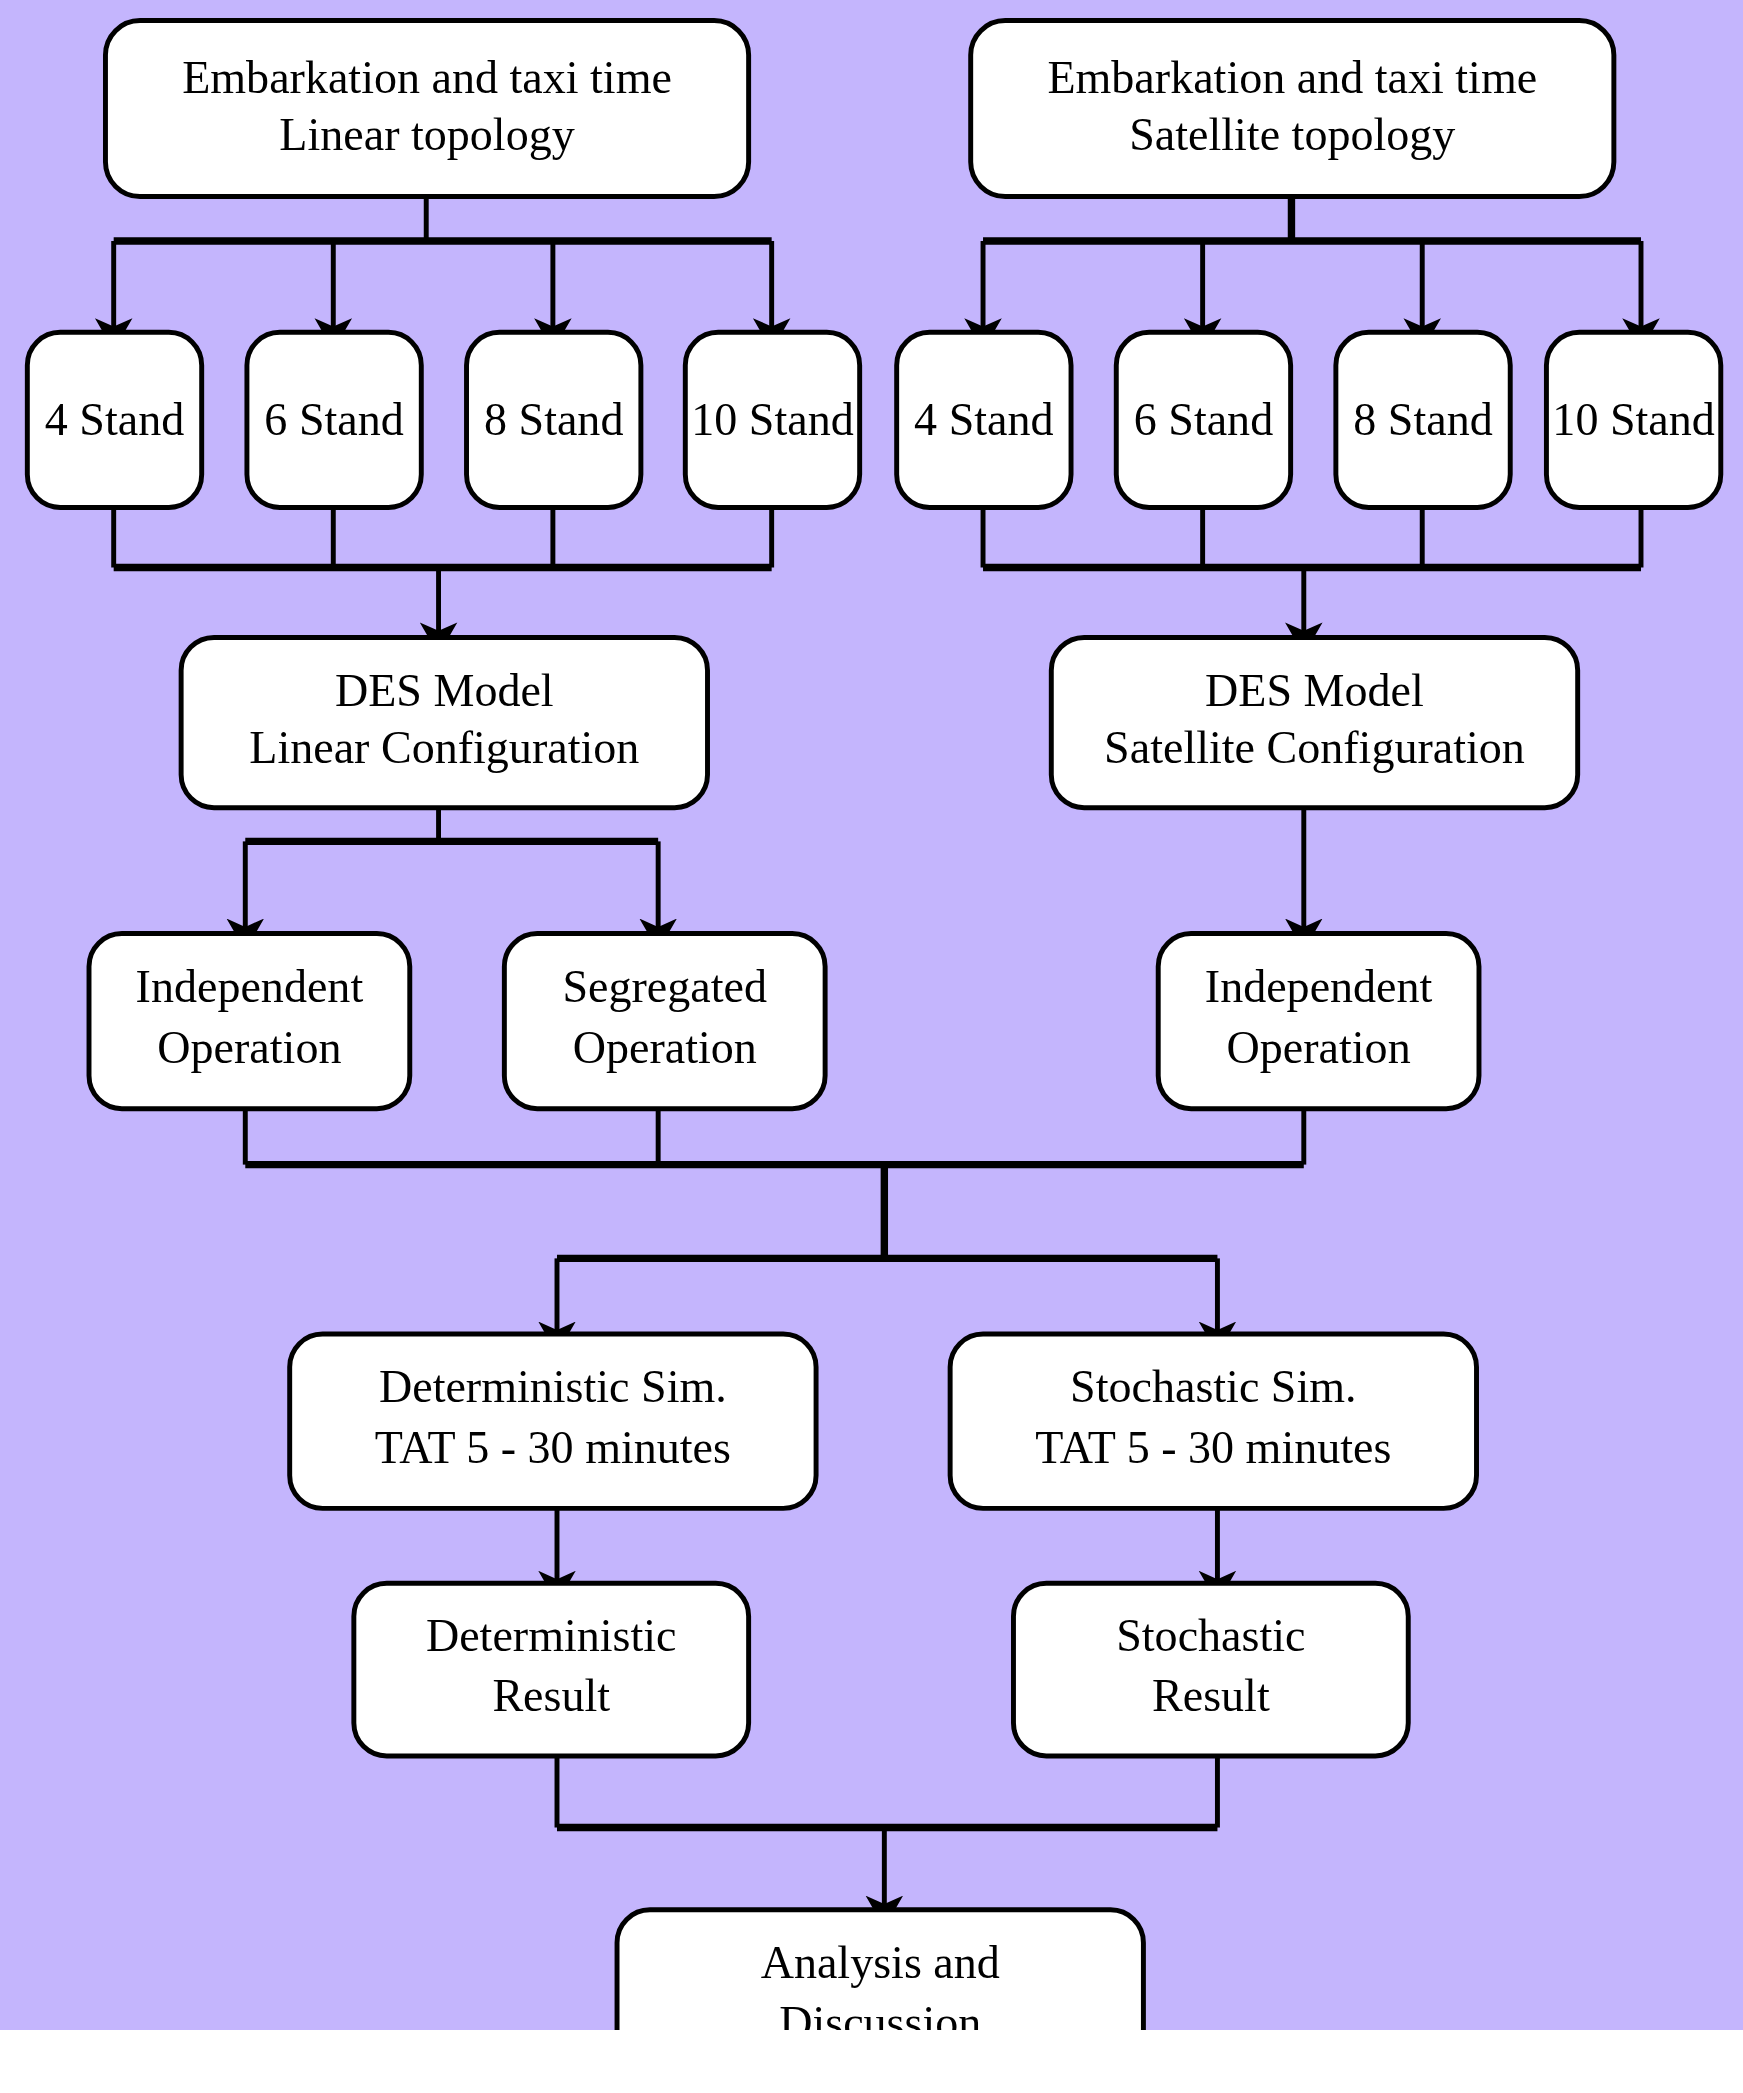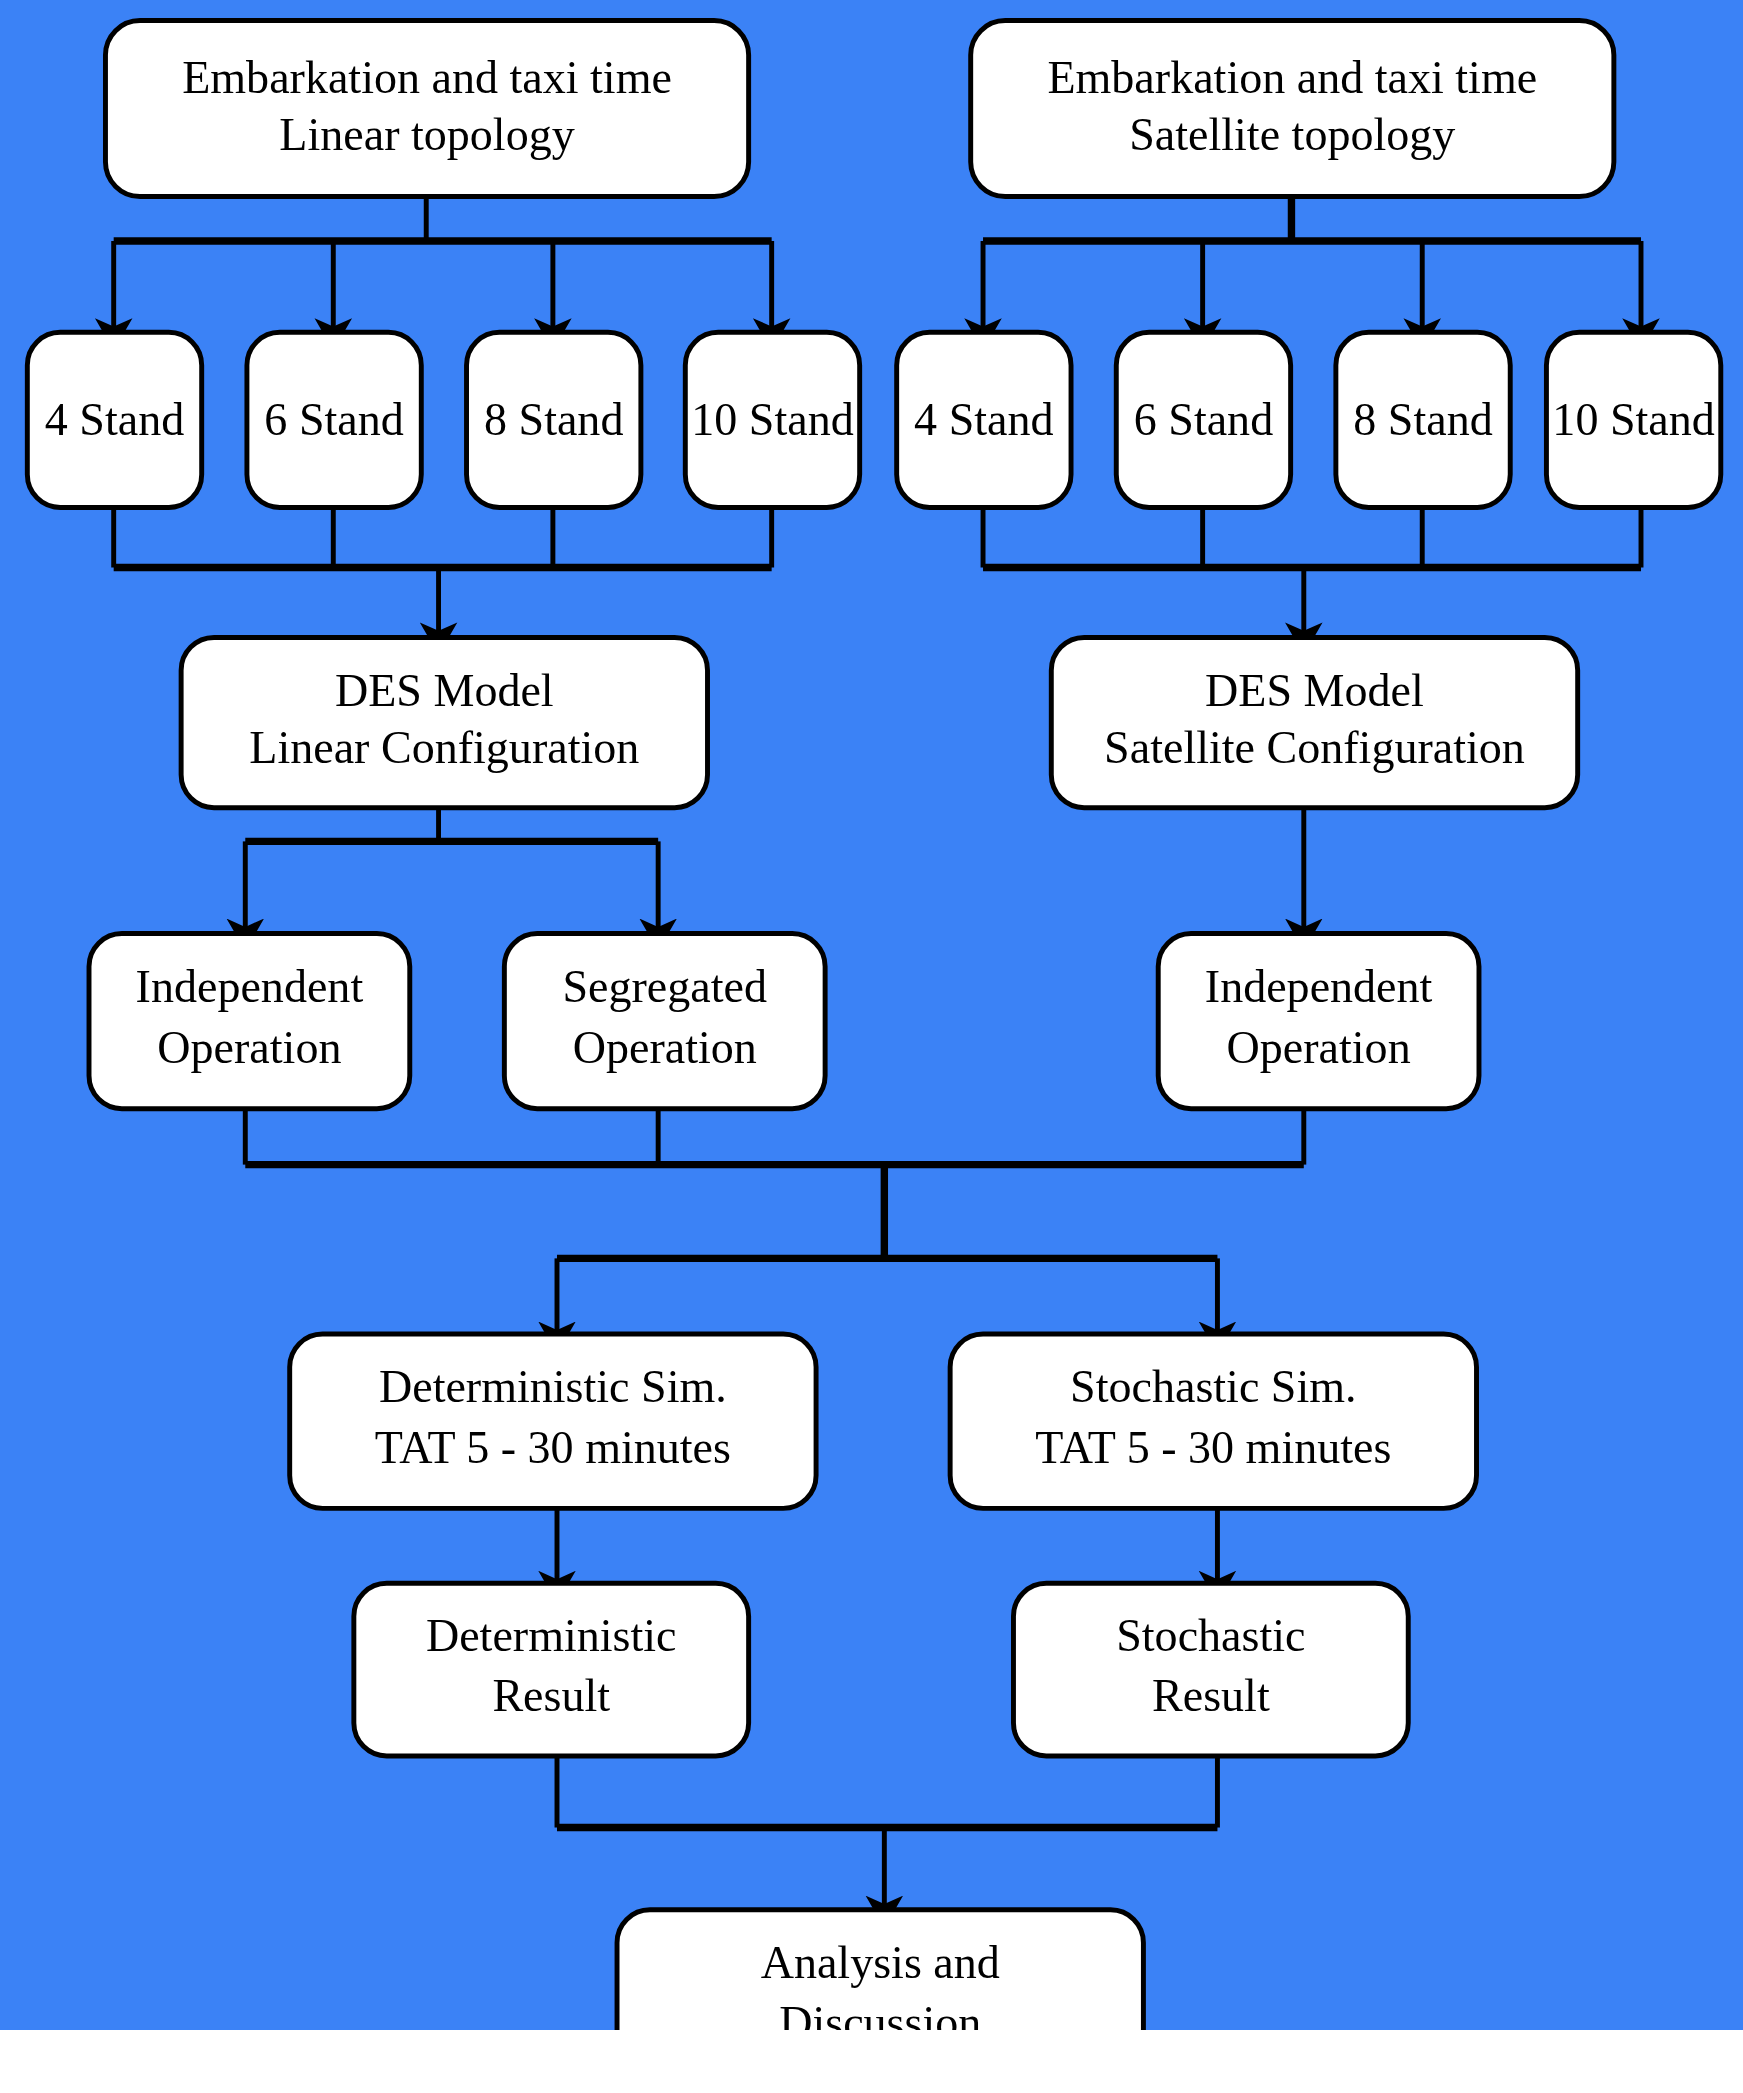--- a/index.html
+++ b/index.html
@@ -8,21 +8,21 @@
     padding: 0;
     background: #ffffff;
   }
   body {
     font-family: "Liberation Serif", "DejaVu Serif", serif;
   }
   #flow-root {
     position: relative;
     width: 1744px;
     height: 2030px;
-    background: #3b82f6;
+    background: #c4b5fd;
     overflow: hidden;
   }
   svg#flow-svg {
     position: absolute;
     left: 0;
     top: 0;
     width: 1744px;
     height: 2094px;
     display: block;
   }

